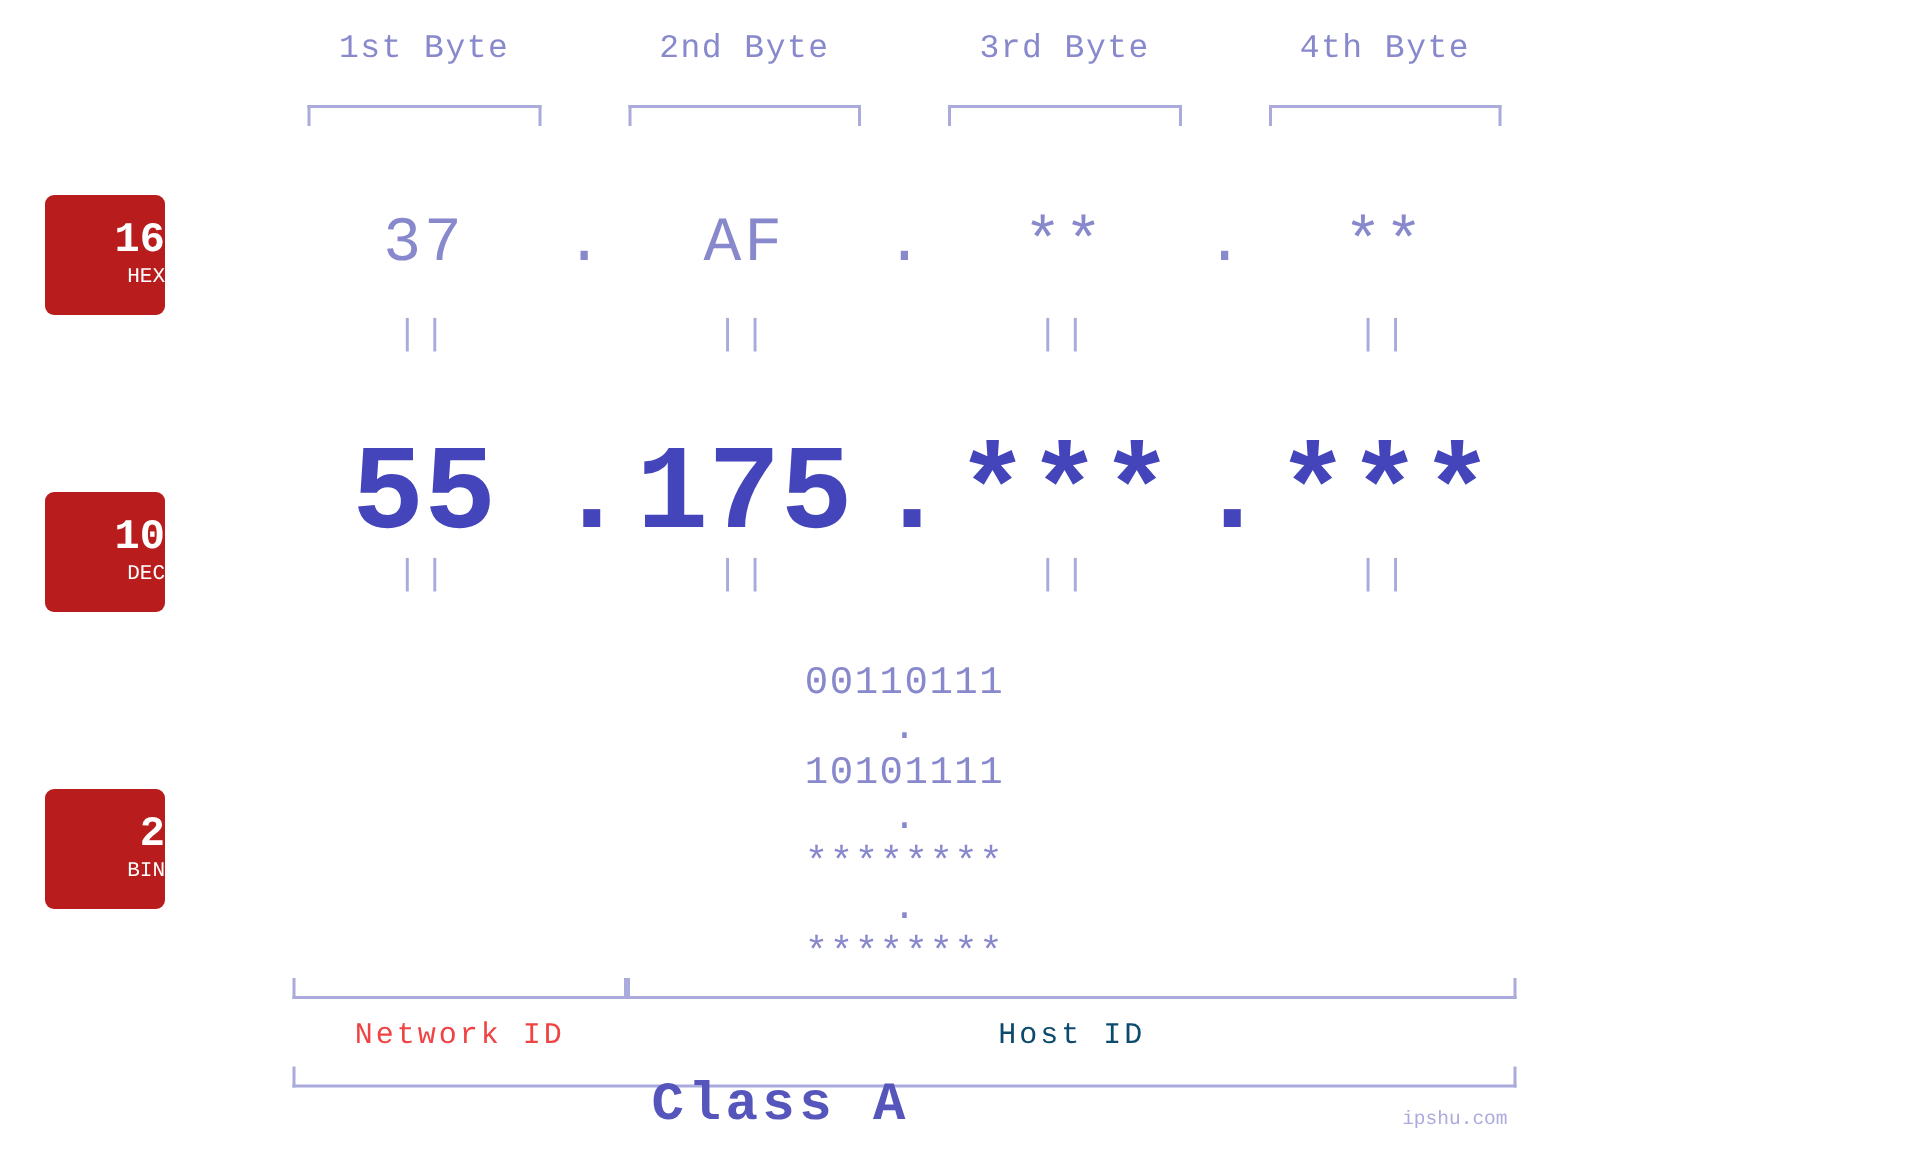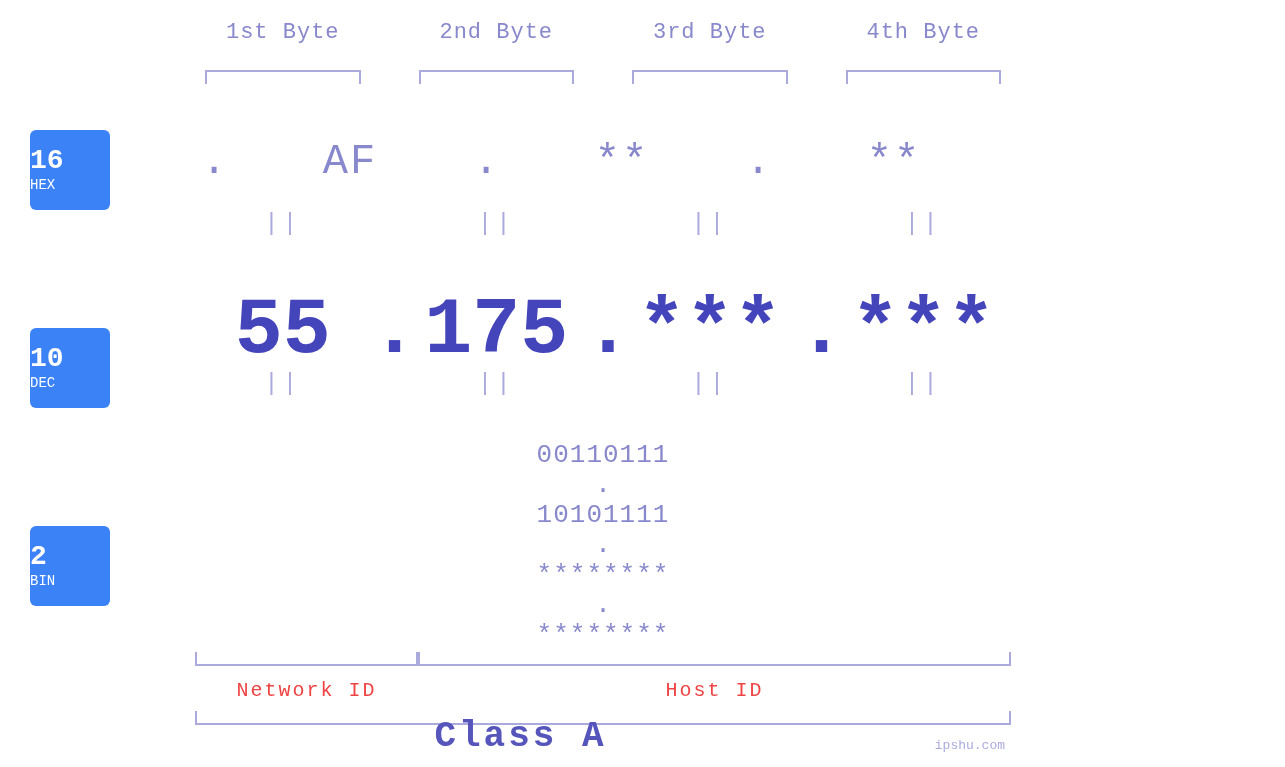--- a/index.html
+++ b/index.html
@@ -66,25 +66,25 @@
       position: absolute;
       top: 130px;
       left: 30px;
       display: flex;
       flex-direction: column;
       gap: 118px;
     }
     .row-label {
       width: 80px;
       height: 80px;
-      background: #3b82f6;
+      background: #b91c1c;
       color: #fff;
       display: flex;
       flex-direction: column;
-      align-items: flex-start;
+      align-items: flex-end;
       justify-content: center;
       border-radius: 6px;
       font-family: 'Courier New', Courier, monospace;
     }
     .row-label .num {
       font-size: 28px;
       font-weight: bold;
       line-height: 1;
     }
     .row-label .base {
@@ -238,21 +238,21 @@
       width: calc(25% + 19px);
       text-align: center;
       color: #ef4444;
       font-size: 20px;
       font-family: 'Courier New', Courier, monospace;
       letter-spacing: 2px;
     }
     .host-id-label {
       flex: 1;
       text-align: center;
-      color: #ef4444;
+      color: #0c4a6e;
       font-size: 20px;
       font-family: 'Courier New', Courier, monospace;
       letter-spacing: 2px;
     }
 
     
     .full-bracket {
       position: absolute;
       bottom: 42px;
       left: 195px;
@@ -322,20 +322,23 @@
     </div>
     <div class="row-label">
       <span class="num">2</span>
       <span class="base">BIN</span>
     </div>
   </div>
 
   <div class="grid-area">
 
     <div class="value-row hex-row">
+      <div class="byte-cell">
+        <span class="hex-val">37</span>
+      </div>
       <div class="sep">
         <span class="hex-sep">.</span>
       </div>
       <div class="byte-cell">
         <span class="hex-val">AF</span>
       </div>
       <div class="sep">
         <span class="hex-sep">.</span>
       </div>
       <div class="byte-cell">

